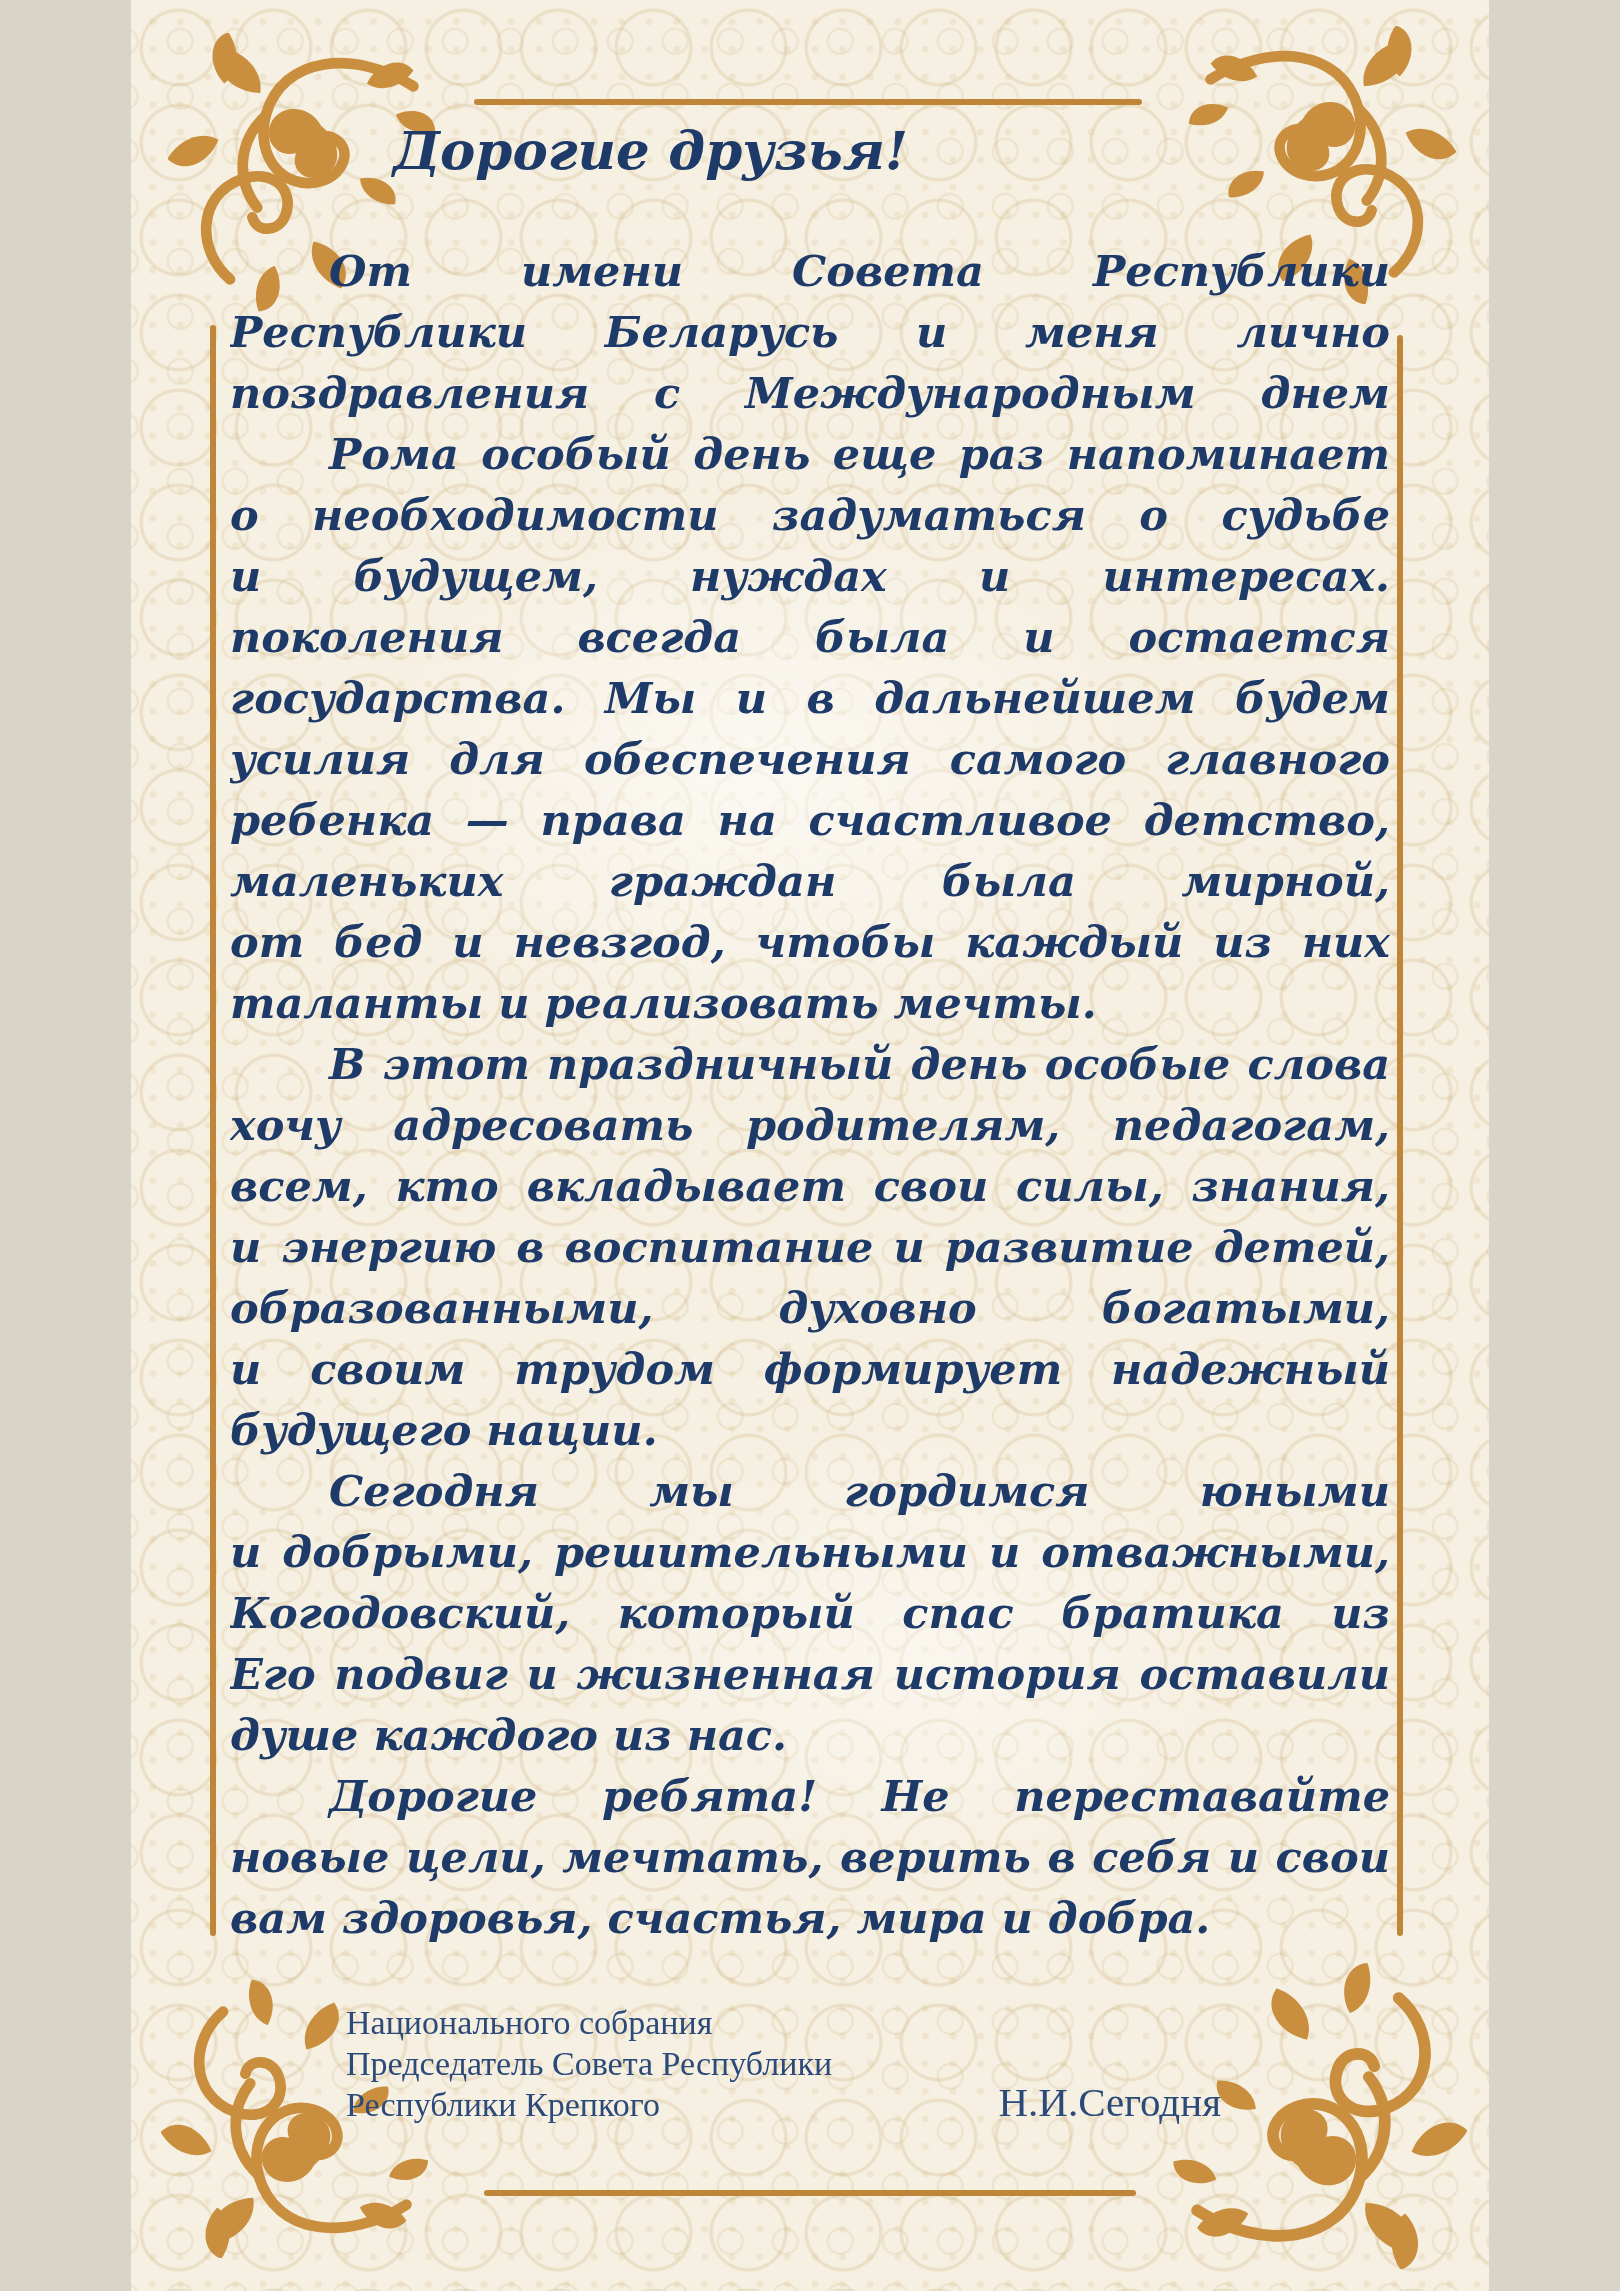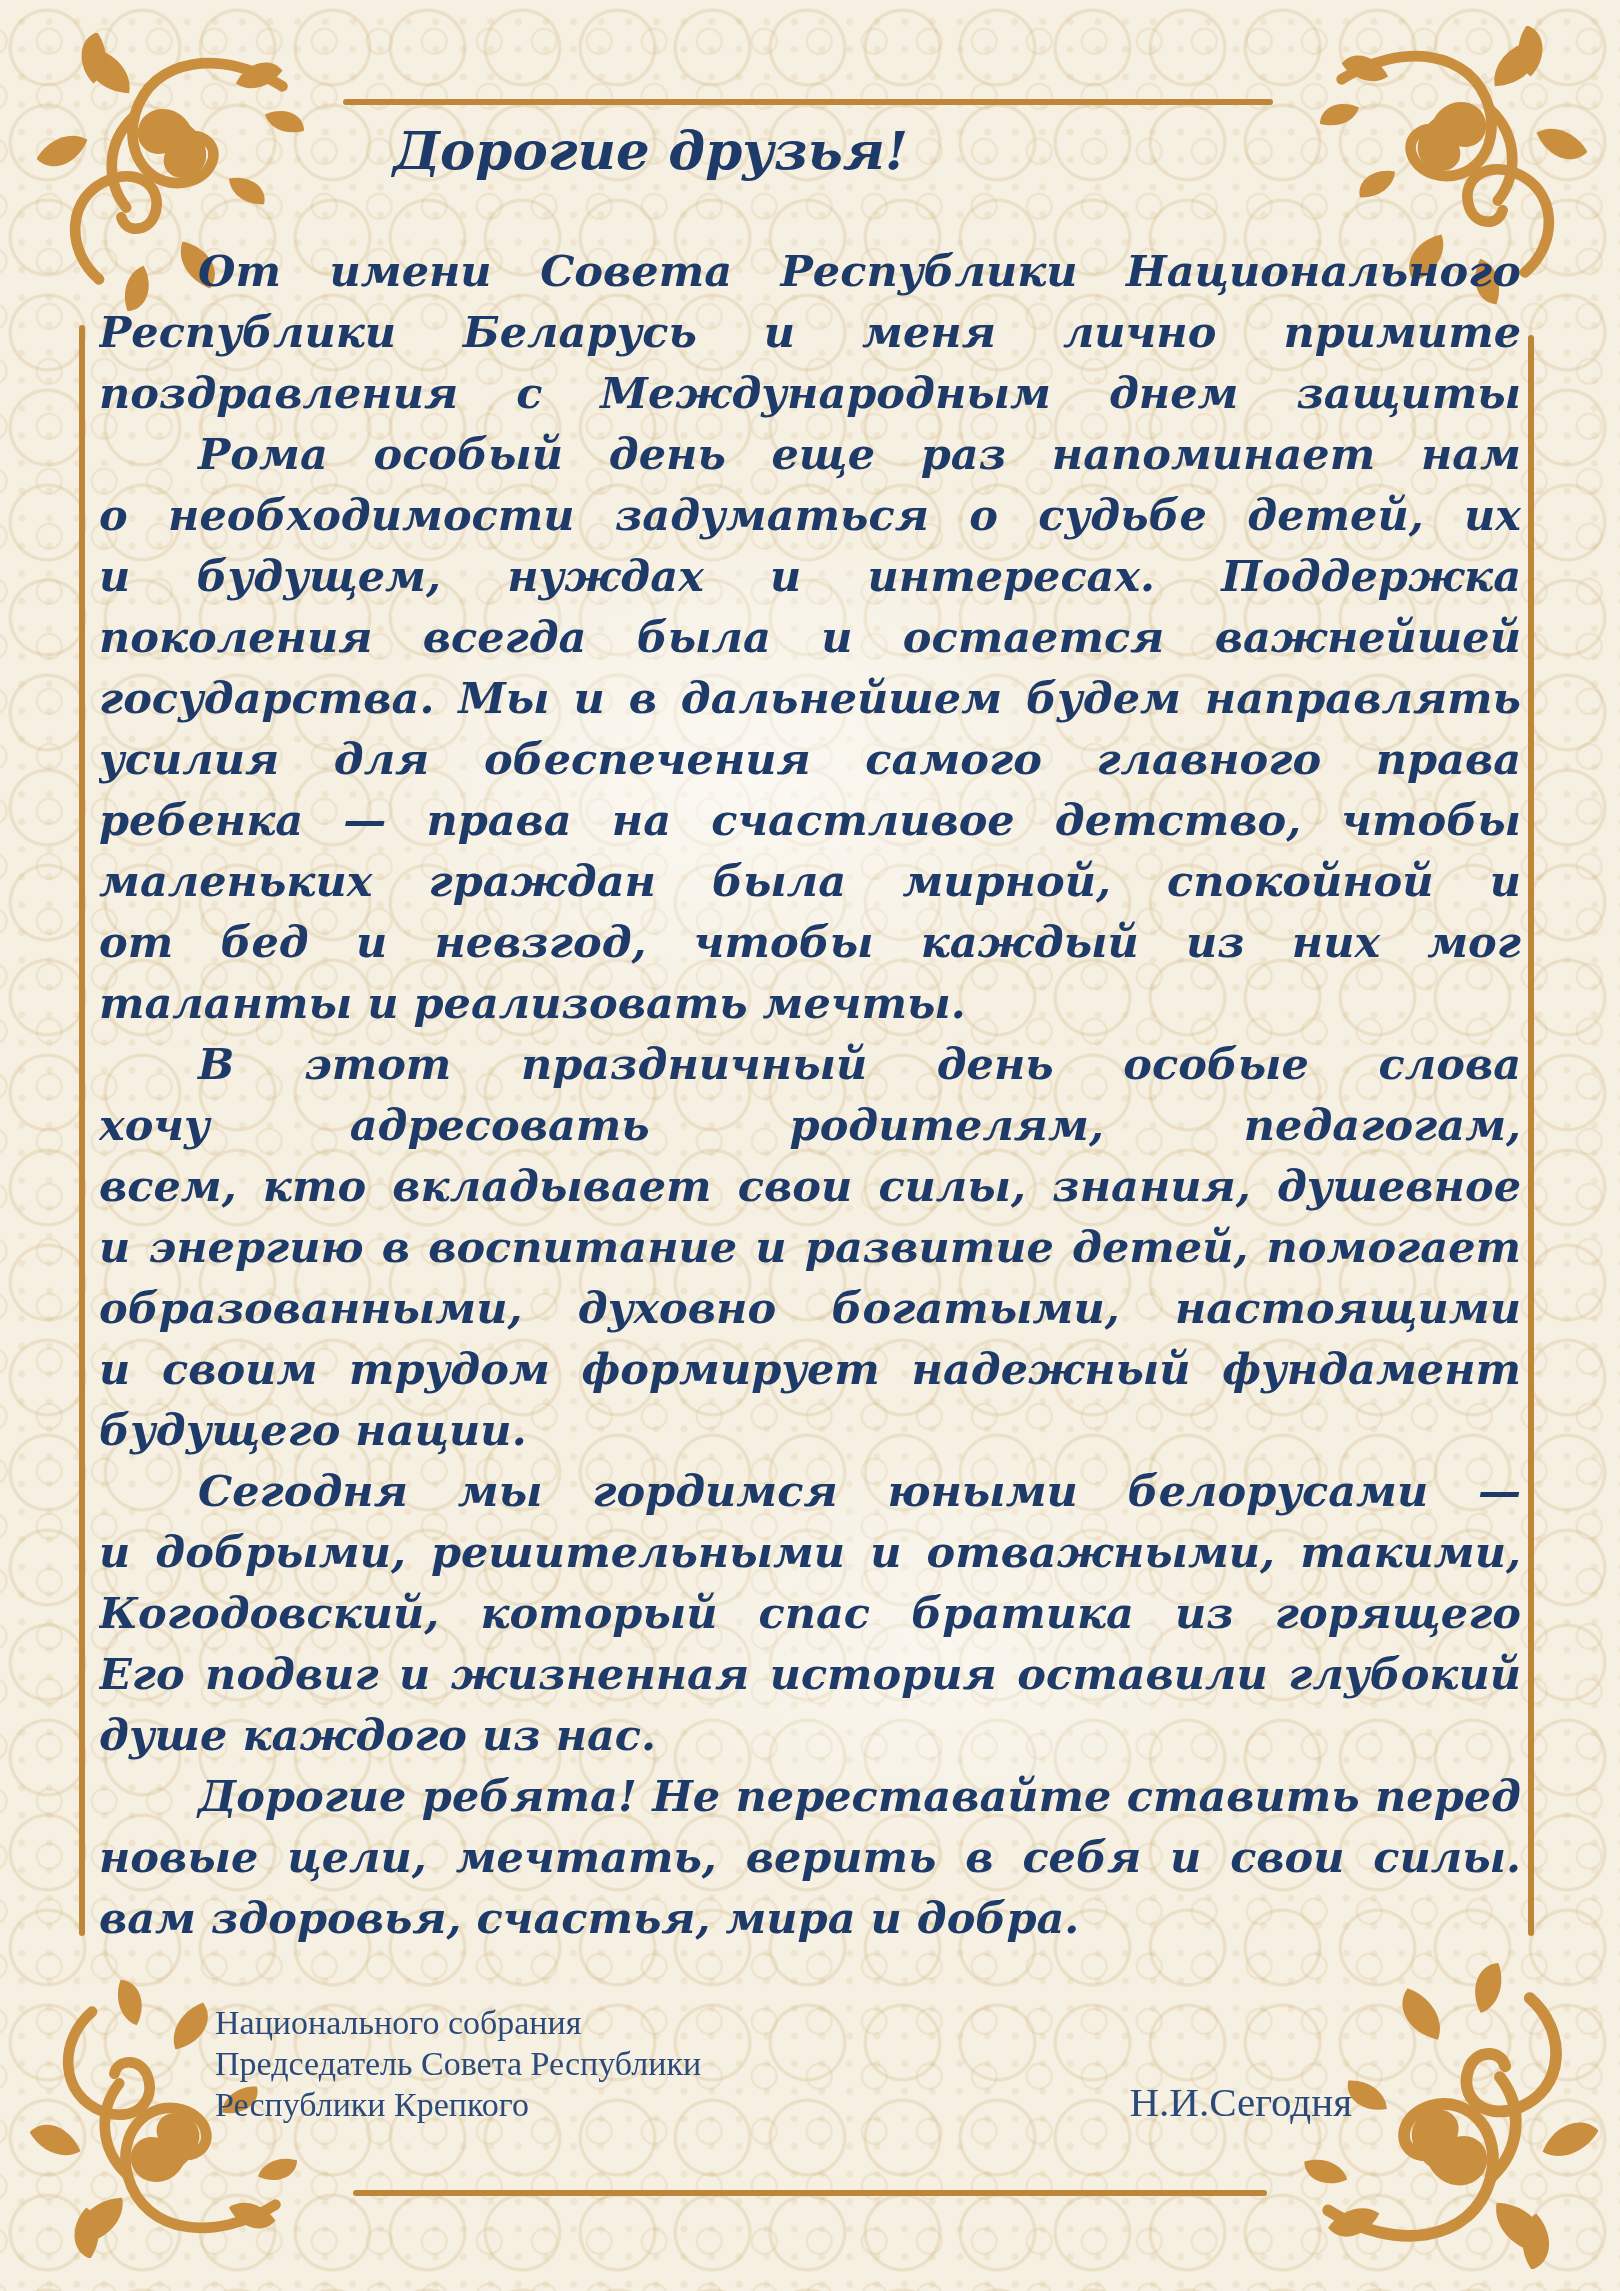--- a/index.html
+++ b/index.html
@@ -1,18 +1,18 @@
 <!DOCTYPE html>
 <html lang="ru"><head>
 <meta charset="utf-8">
 <style>
   html,body{margin:0;padding:0;background:#d8d4c8;}
   .page{
     position:relative;
-    width:1620px;height:2291px;
+    width:1358px;height:2291px;
     margin:0 auto;
     overflow:hidden;
     background-color:#f6f0e2;
     background-image:
       radial-gradient(ellipse 552px 374px at 46% 34%, rgba(255,255,255,.60), rgba(255,255,255,0) 72%),
       radial-gradient(ellipse 453px 325px at 58% 72%, rgba(255,255,255,.45), rgba(255,255,255,0) 70%),
       radial-gradient(circle, rgba(208,184,136,0) 52%, rgba(208,184,136,.30) 54%, rgba(208,184,136,.30) 57%, rgba(208,184,136,0) 59%),
       radial-gradient(circle, rgba(208,184,136,0) 28%, rgba(208,184,136,.24) 30%, rgba(208,184,136,.24) 34%, rgba(208,184,136,0) 36%),
       radial-gradient(circle, rgba(222,203,160,.30) 0 3px, rgba(222,203,160,0) 3.9px);
     background-size:100% 100%, 100% 100%, 95px 95px, 55px 55px, 27.6px 27.6px;

